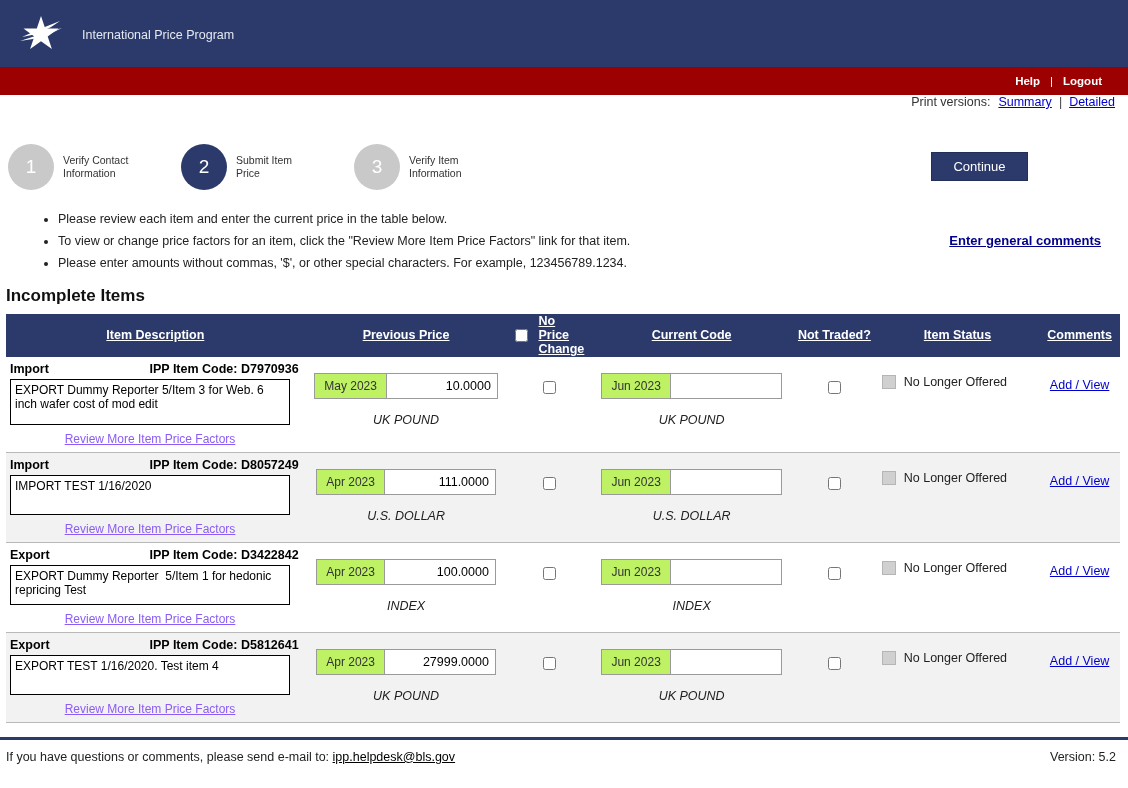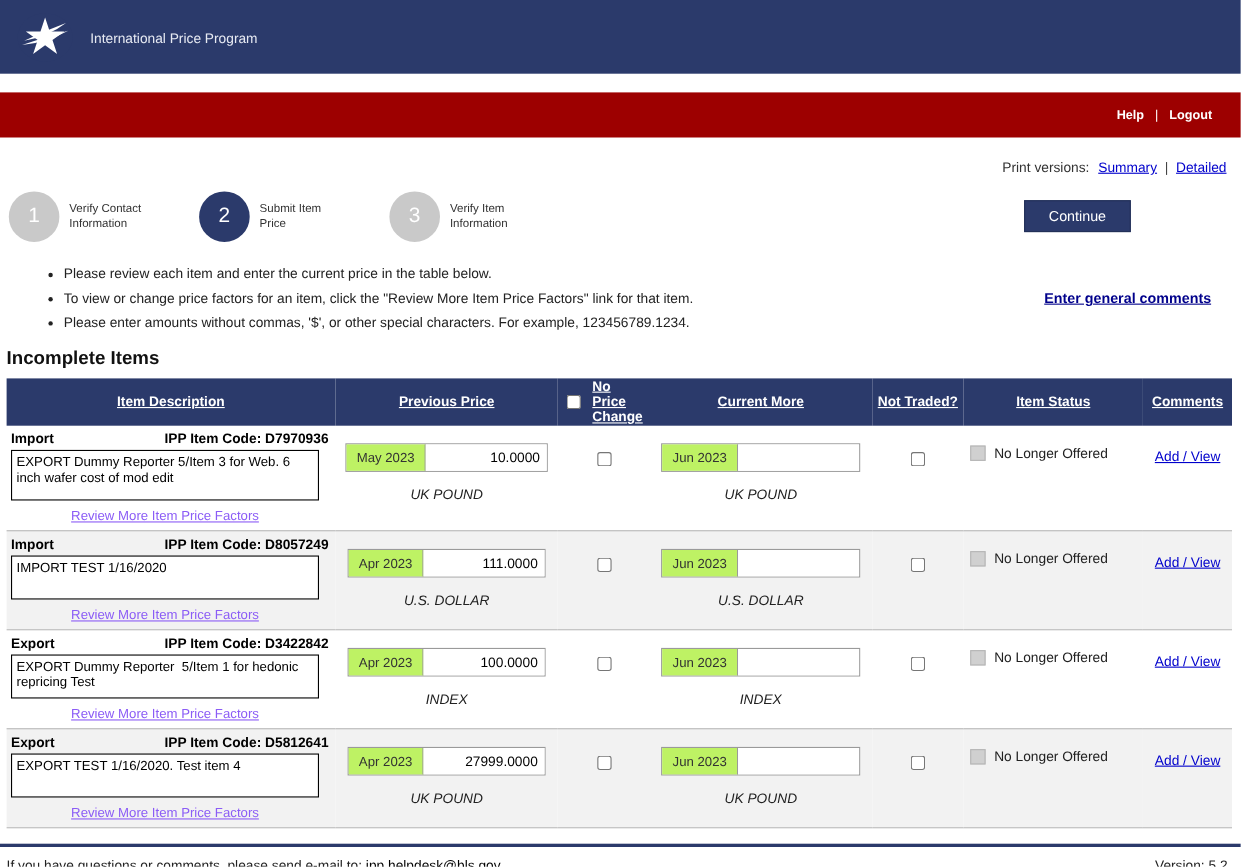--- a/index.html
+++ b/index.html
@@ -36,41 +36,40 @@
     font-weight: bold;
     letter-spacing: .4px;
   }
   .program-title {
     color: #e6e9f2;
     font-size: 12.5px;
     margin-top: 3px;
   }
   .redbar {
     background: #9d0000;
-    height: 41px;
+    height: 28px;
     display: flex;
     align-items: center;
     justify-content: flex-end;
     padding-right: 16px;
-    margin-top: 17px;
   }
   .redbar a {
     color: #fff;
     font-size: 11.5px;
     font-weight: bold;
     text-decoration: none;
     padding: 0 10px;
   }
   .redbar .sep { color: #fff; font-size: 11.5px; }
 
   
   .printrow {
     height: 34px;
     display: flex;
-    align-items: flex-end;
+    align-items: flex-start;
     justify-content: flex-end;
     padding-right: 13px;
     font-size: 12.5px;
   }
   .printrow .lbl { color: #333; margin-right: 8px; }
   .printrow a { color: #0000cc; text-decoration: underline; }
   .printrow .bar { margin: 0 7px; color: #444; }
 
   
   .steps {
@@ -327,21 +326,21 @@
     <thead>
       <tr>
         <th><u>Item Description</u></th>
         <th><u>Previous Price</u></th>
         <th>
           <div class="th-npc">
             <input type="checkbox" style="">
             <span class="txt"><u>No Price Change</u></span>
           </div>
         </th>
-        <th><u>Current More</u></th>
+        <th><u>Current Code</u></th>
         <th><u>Not Traded?</u></th>
         <th><u>Item Status</u></th>
         <th><u>Comments</u></th>
       </tr>
     </thead>
     <tbody>
 
       <tr class="item-row">
         <td class="cell-desc">
           <div class="desc-head">

